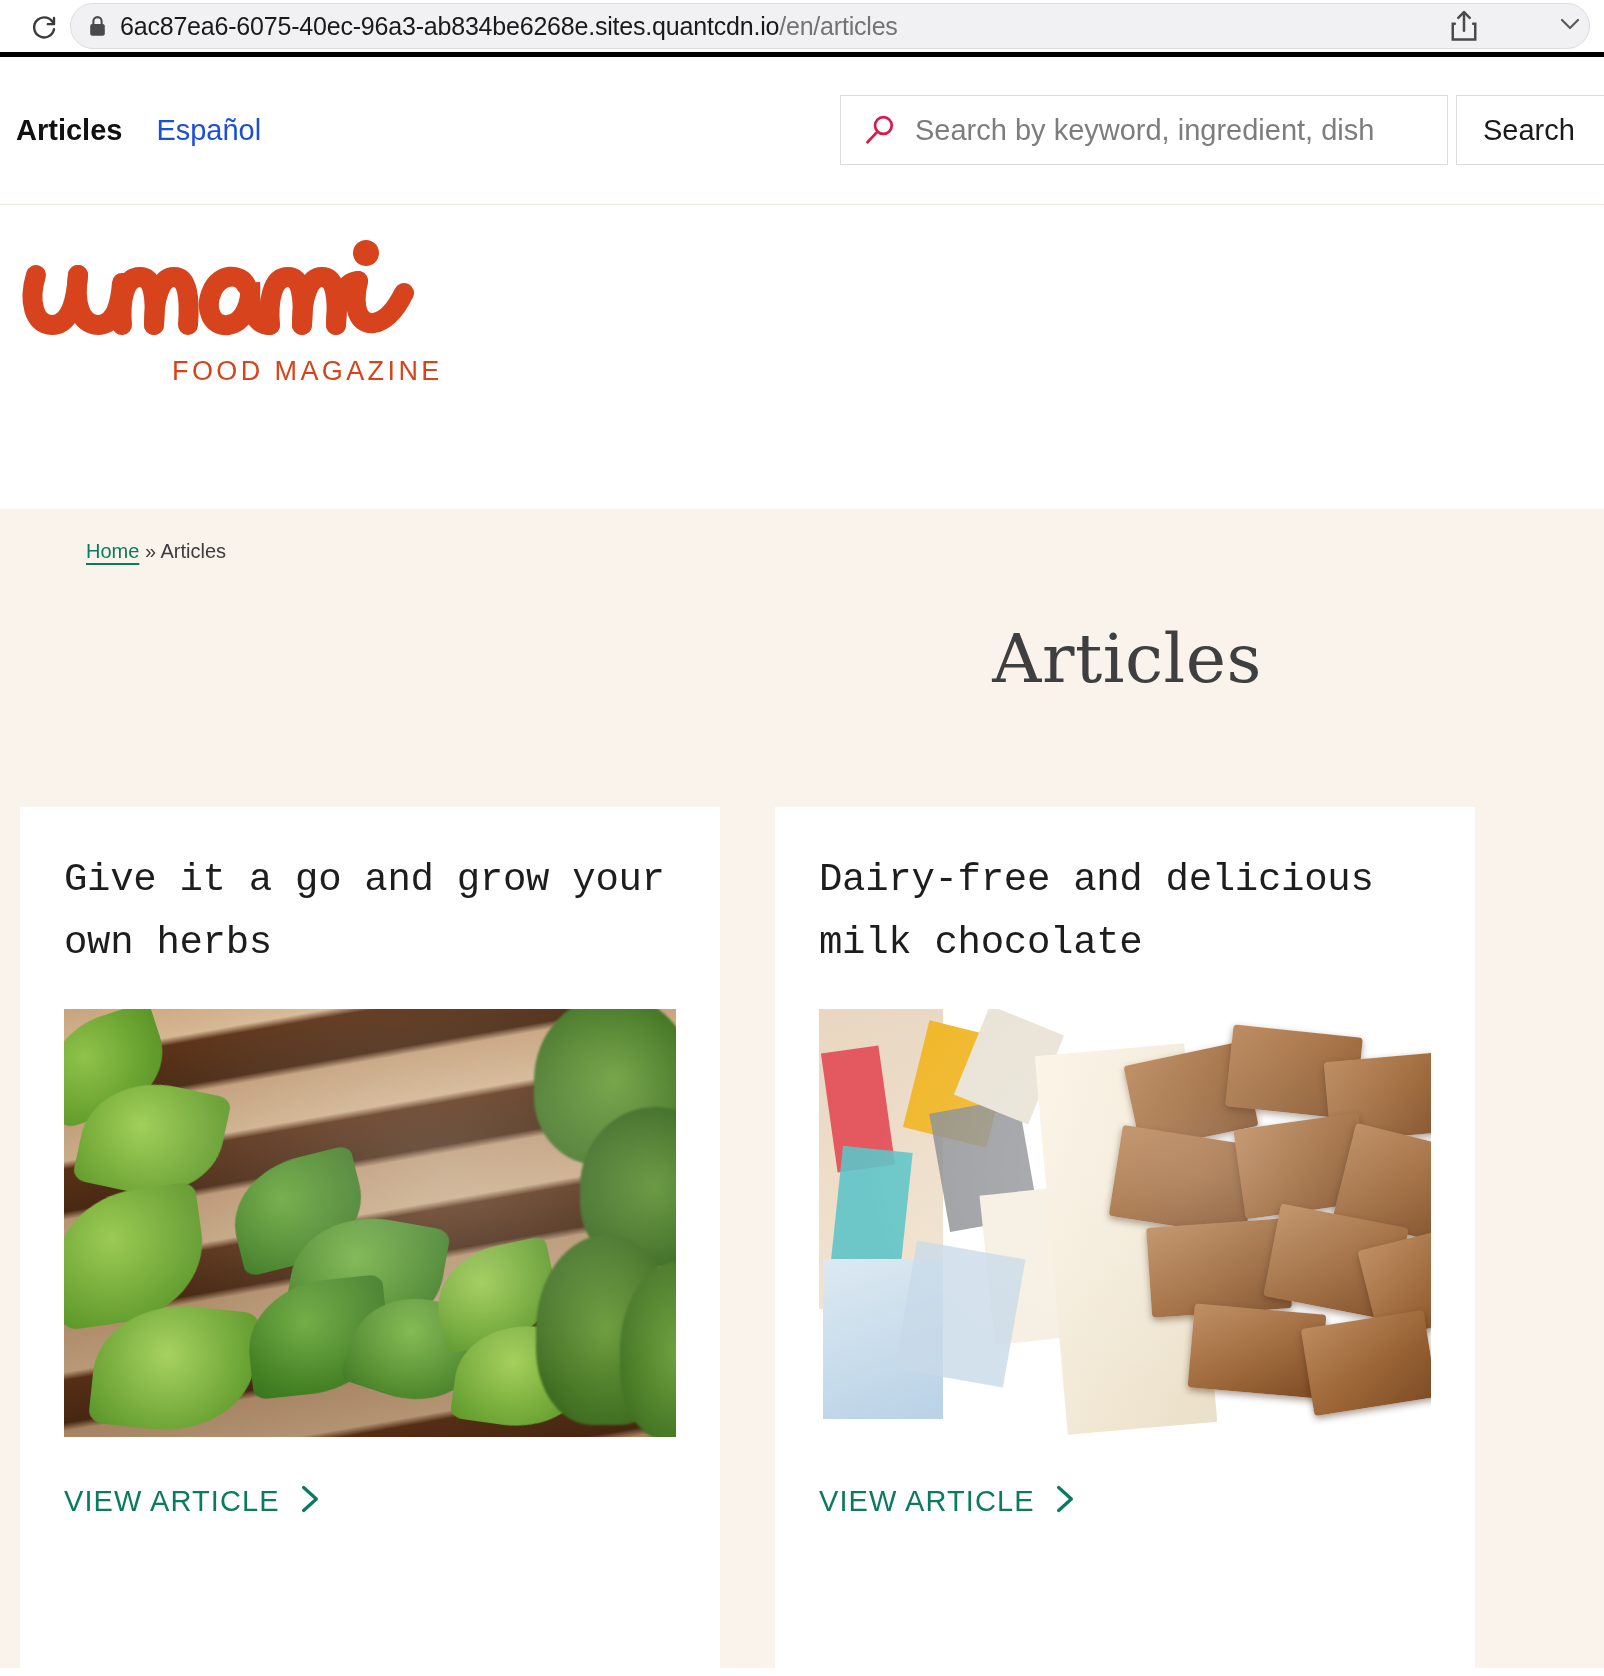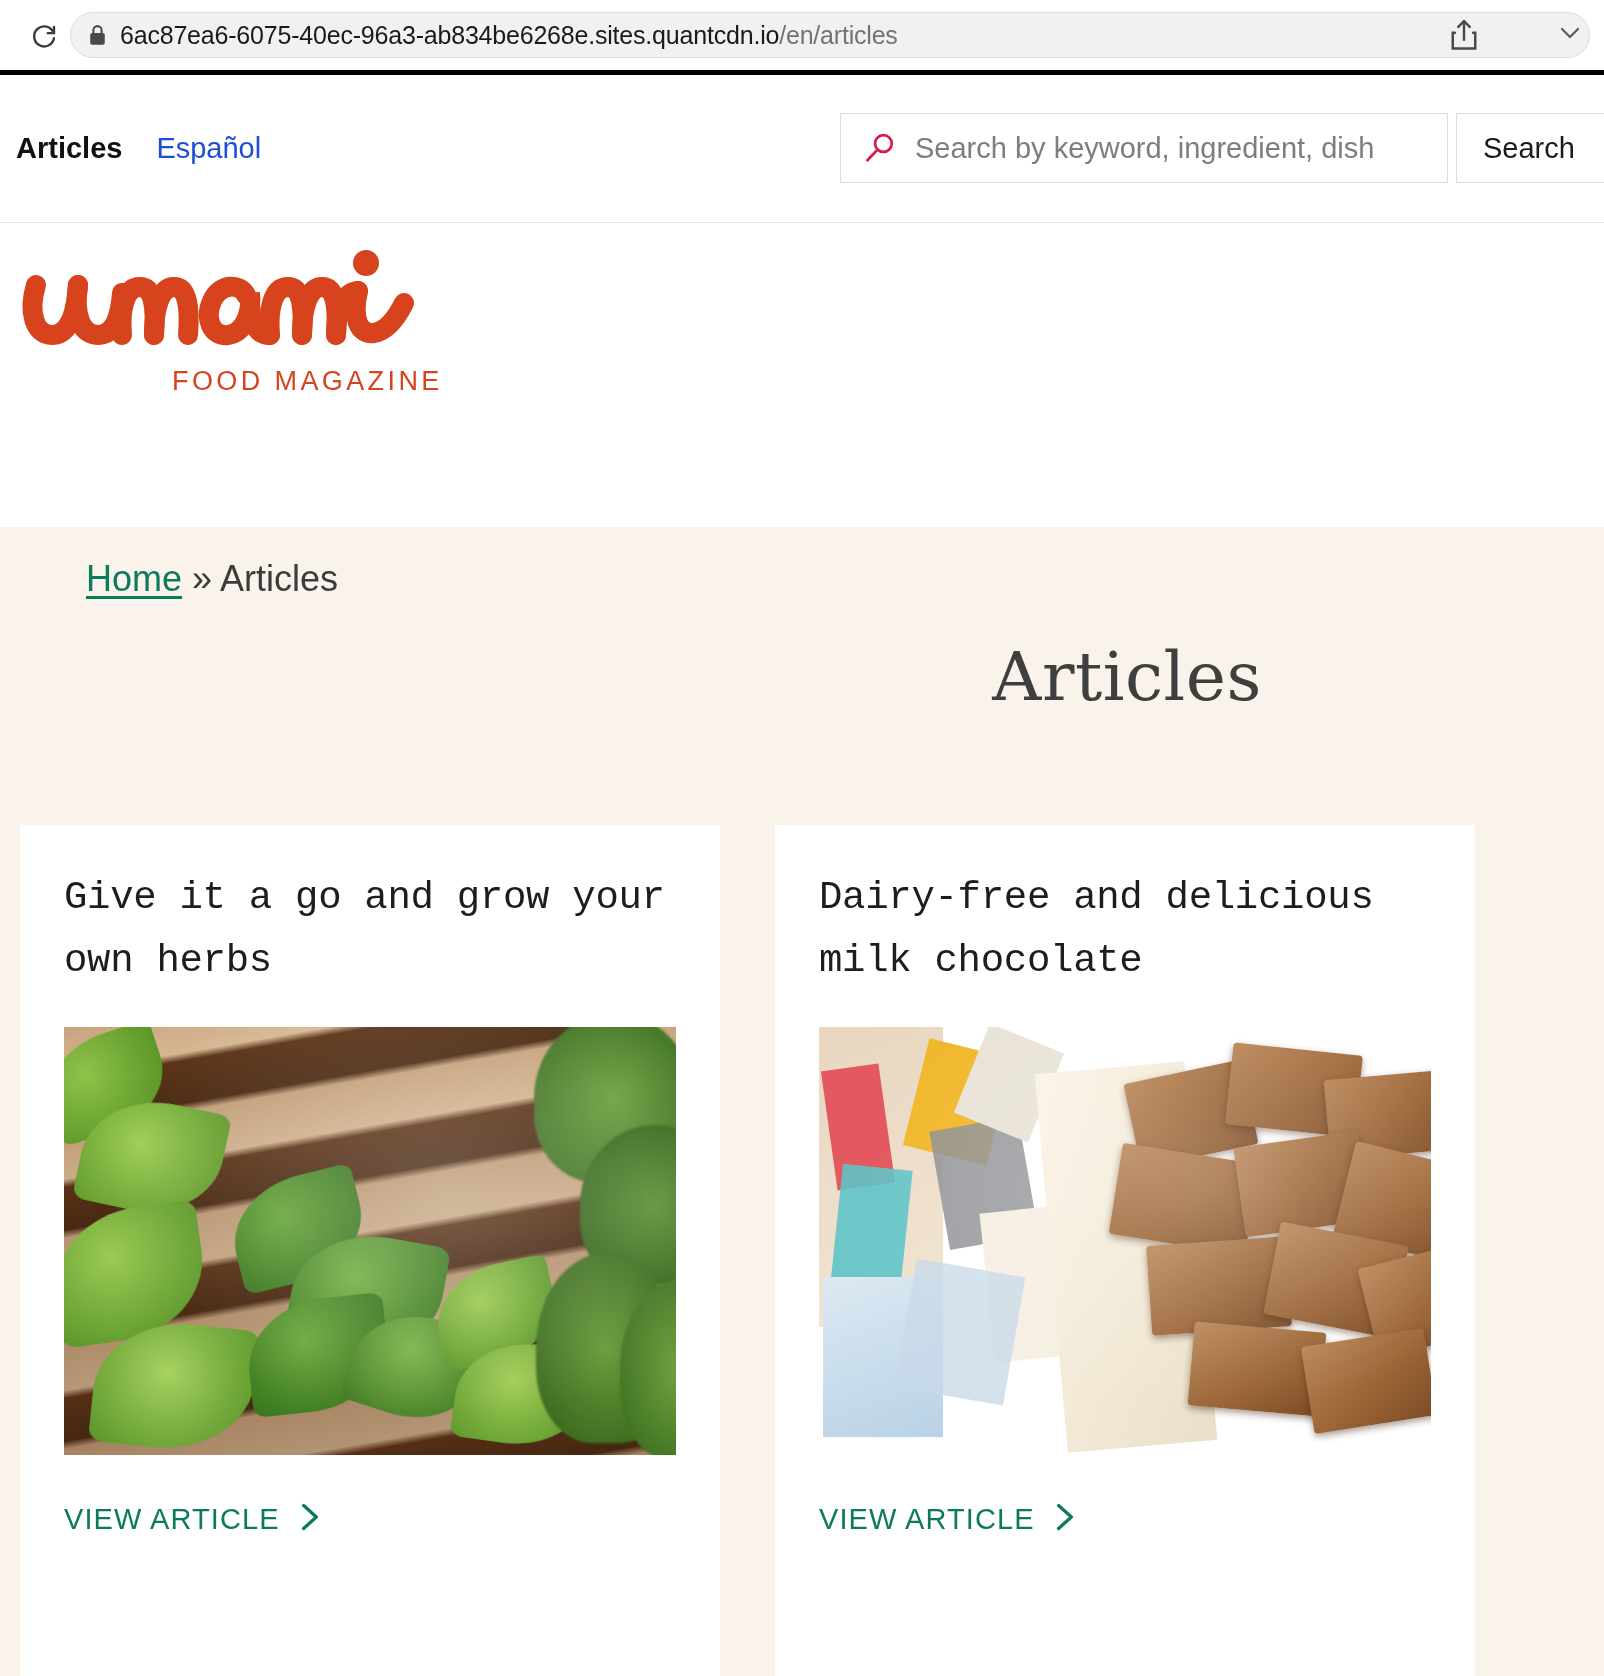--- a/index.html
+++ b/index.html
@@ -9,21 +9,21 @@
     height: 1676px;
     overflow: hidden;
     background: #ffffff;
     font-family: "Liberation Sans", sans-serif;
   }
 
   
   .browser-bar {
     position: relative;
     width: 1604px;
-    height: 70px;
+    height: 52px;
     background: #ffffff;
     display: flex;
     align-items: center;
   }
   .reload-btn {
     width: 52px;
     margin-left: 18px;
     display: flex;
     align-items: center;
     justify-content: center;
@@ -138,21 +138,21 @@
   
   .logo-band {
     width: 1604px;
     height: 304px;
     background: #ffffff;
     position: relative;
   }
   .logo-link {
     position: absolute;
     left: 14px;
-    top: 16px;
+    top: 24px;
     display: block;
     text-decoration: none;
     cursor: pointer;
   }
   .wordmark { display: block; }
   .tagline {
     display: block;
     margin-top: 2px;
     margin-left: 158px;
     font-size: 27px;
@@ -165,21 +165,21 @@
   .page-body {
     width: 1604px;
     height: 1159px;
     background: #faf3ec;
     position: relative;
   }
   .breadcrumb {
     position: absolute;
     left: 86px;
     top: 31px;
-    font-size: 36px;
+    font-size: 20px;
     color: #3c3c3c;
     font-family: "Liberation Sans", sans-serif;
   }
   .breadcrumb a {
     color: #0b7a5e;
     text-decoration: underline;
     text-underline-offset: 5px;
   }
   .breadcrumb .sep { color: #3c3c3c; }
 

